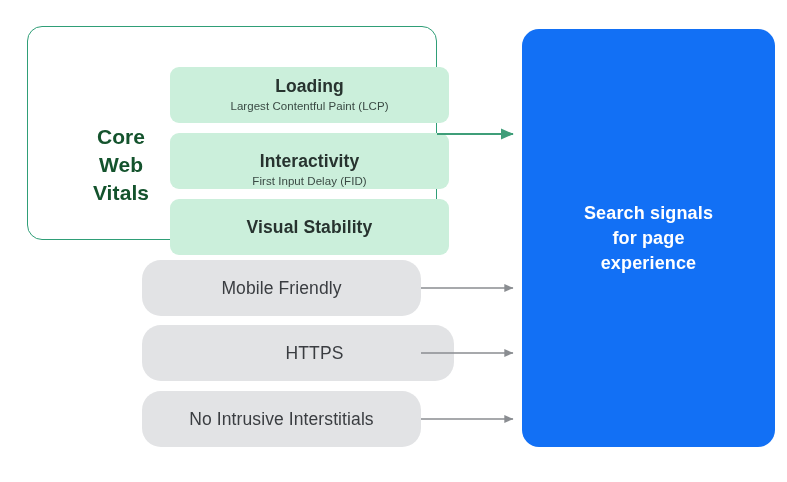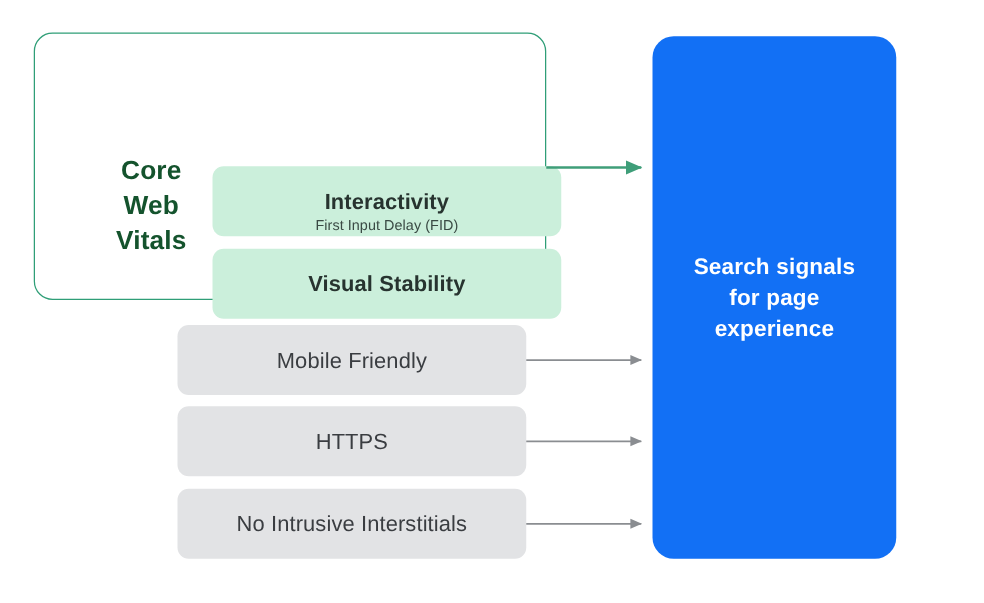--- a/index.html
+++ b/index.html
@@ -74,39 +74,39 @@
   #metric-1 { top: 106px; justify-content: flex-end; }
   #metric-2 { top: 172px; }
 
   
   .signal {
     position: absolute;
     left: 142px;
     width: 279px;
     height: 56px;
     background: #e2e3e5;
-    border-radius: 9px;
+    border-radius: 19px;
     display: flex;
     align-items: center;
     justify-content: center;
     color: #3a3d41;
     font-size: 17.5px;
     font-weight: normal;
     letter-spacing: 0.1px;
   }
   #signal-0 { top: 260px; }
-  #signal-1 { top: 325px; }
+  #signal-1 { top: 325px; padding-left: 33px; }
   #signal-2 { top: 391px; }
 
   
   .blue-panel {
     position: absolute;
     left: 522px;
     top: 29px;
-    width: 195px;
+    width: 253px;
     height: 418px;
     background: #1270f5;
     border-radius: 17px;
     display: flex;
     align-items: center;
     justify-content: center;
   }
   .blue-panel .bp-text {
     color: #ffffff;
     font-size: 18px;
@@ -128,20 +128,24 @@
   }
 </style>
 </head>
 <body>
 
 <div id="canvas">
 
   <div class="cwv-group">
     <div class="cwv-label"><span>Core</span><br><span>Web</span><br><span>Vitals</span></div>
 
+    <div class="metric" id="metric-0">
+      <div class="m-title">Loading</div>
+      <div class="m-sub">Largest Contentful Paint (LCP)</div>
+    </div>
 
     <div class="metric" id="metric-1">
       <div class="m-title">Interactivity</div>
       <div class="m-sub">First Input Delay (FID)</div>
     </div>
 
     <div class="metric" id="metric-2">
       <div class="m-title">Visual Stability</div>
     </div>
   </div>

